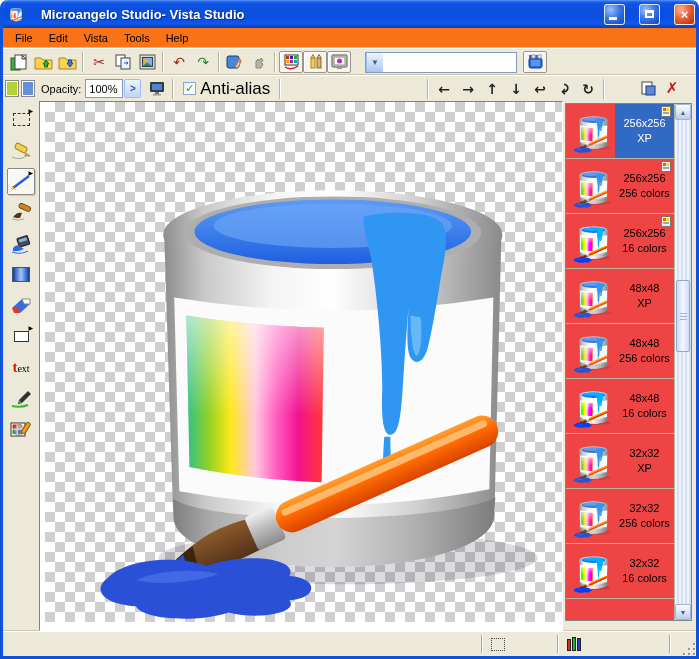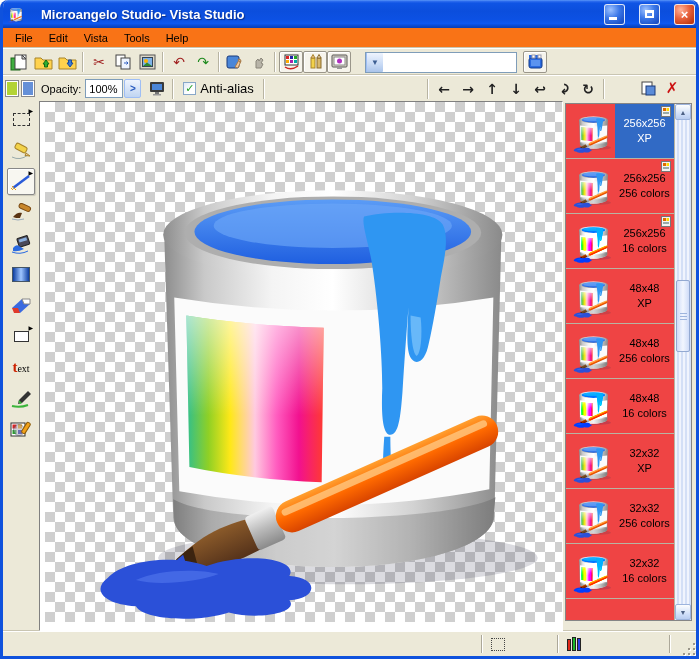--- a/index.html
+++ b/index.html
@@ -42,21 +42,21 @@
   
   .swatch{width:14px;height:17px;border:1px solid #888;box-shadow:inset 0 0 0 1px #fff;margin-right:2px;flex:0 0 14px;cursor:pointer;}
   .op-label{font-size:11px;margin:0 4px 0 4px;}
   .op-input{width:38px;height:19px;border:1px solid #7f9db9;font-size:11px;font-family:"Liberation Sans",sans-serif;padding:1px 3px;}
   .spinbtn{width:17px;height:19px;margin-left:1px;display:flex;align-items:center;justify-content:center;
     background:linear-gradient(180deg,#eef4fe,#c0d5f2);border:1px solid #9ebef5;border-radius:2px;color:#2a5bbf;
     font-size:10px;font-weight:bold;cursor:pointer;}
   .checkboxrow{display:flex;align-items:center;margin:0 6px;cursor:pointer;}
   .checkbox{width:13px;height:13px;border:1px solid #88a7c8;background:linear-gradient(135deg,#dfe9f5,#fff 60%);
     display:flex;align-items:center;justify-content:center;color:#21a121;font-size:11px;font-weight:bold;margin-right:4px;}
-  .cb-label{font-size:13px;}
+  .cb-label{font-size:17px;}
   
   .main{flex:1;display:flex;min-height:0;}
   
   .palette{width:36px;flex:0 0 36px;background:#ece9d8;display:flex;flex-direction:column;align-items:center;padding-top:5px;}
   .tool{width:28px;height:27px;margin-bottom:4px;display:flex;align-items:center;justify-content:center;
     position:relative;border:1px solid transparent;border-radius:2px;cursor:pointer;flex:0 0 27px;}
   .tool.active{border:1px solid #888;background:#f8f7f1;box-shadow:inset 1px 1px 0 #fff,1px 1px 1px rgba(0,0,0,.15);}
   .flyout{position:absolute;top:1px;right:1px;font-size:6px;color:#000;line-height:1;}
   .dash-rect{width:17px;height:13px;border:1px dashed #333;}
   .shape-rect{width:15px;height:11px;border:1.5px solid #333;background:#fff;}

